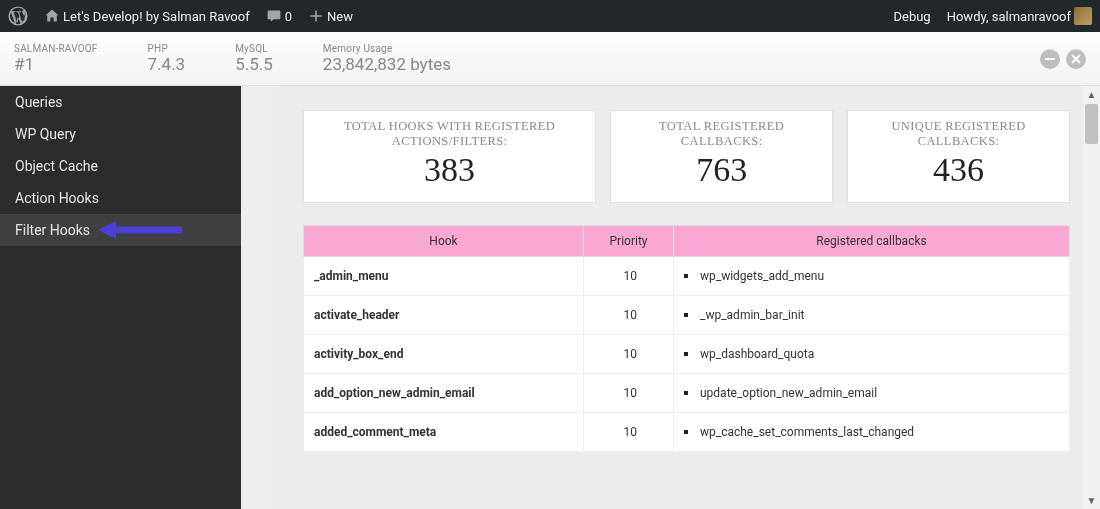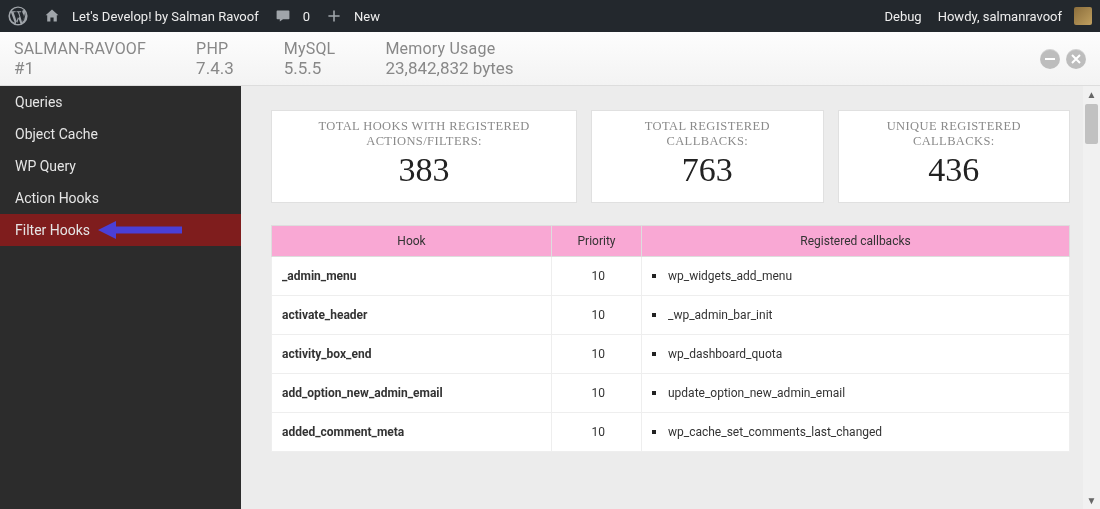--- a/index.html
+++ b/index.html
@@ -2,39 +2,39 @@
 <html><head>
 <meta charset="utf-8">
 <style>
   * { margin: 0; padding: 0; box-sizing: border-box; }
   html, body { width: 1100px; height: 509px; font-family: -apple-system, BlinkMacSystemFont, "Segoe UI", Roboto, Helvetica, Arial, sans-serif; overflow: hidden; background: #eee; }
 
   
   .wp-bar { background: #23282d; color: #ccc; height: 32px; display: flex; align-items: stretch; font-size: 13px; }
   .wp-bar .left { display: flex; align-items: stretch; }
   .wp-bar .right { margin-left: auto; display: flex; align-items: stretch; }
-  .wp-item { display: flex; align-items: center; padding: 0 8px; gap: 12px; color: #eee; cursor: pointer; }
+  .wp-item { display: flex; align-items: center; padding: 0 8px; gap: 3px; color: #eee; cursor: pointer; }
   .wp-item svg { width: 16px; height: 16px; fill: #a0a5aa; }
   .wp-item.logo svg { width: 20px; height: 20px; fill: #a0a5aa; }
   .avatar { width: 18px; height: 18px; background: linear-gradient(135deg,#8a6d3b,#c0a060); border-radius: 2px; }
 
   
   .info-strip { background: linear-gradient(#fdfdfd,#f3f3f3); border-bottom: 1px solid #ddd; height: 54px; display: flex; align-items: center; padding: 0 14px; gap: 50px; color: #888; }
-  .info-cell .lbl { font-size: 16px; letter-spacing: 0.2px; }
+  .info-cell .lbl { font-size: 10px; letter-spacing: 0.2px; }
   .info-cell .val { font-size: 17px; color: #888; }
   .info-strip .controls { margin-left: auto; display: flex; gap: 6px; }
   .ctrl-btn { width: 20px; height: 20px; border-radius: 50%; background: #bdbdbd; color: #fff; display: flex; align-items: center; justify-content: center; font-size: 14px; cursor: pointer; box-shadow: inset 0 1px 0 rgba(255,255,255,.3); }
 
   
-  .split { display: flex; height: calc(509px - 32px - 54px); }
+  .split { display: flex; height: calc(509px - 32px - 54px); gap: 32px; }
 
   
   .sidebar { width: 241px; background: #2c2c2c; color: #e5e5e5; font-size: 14px; }
   .side-item { padding: 8px 15px; cursor: pointer; }
-  .side-item.active { background: #7f1d1d; position: relative; }
+  .side-item.active { background: #404040; position: relative; }
   .arrow-annot { position: absolute; left: 96px; top: 50%; transform: translateY(-50%); pointer-events: none; }
   .arrow-annot svg { display: block; }
 
   
   .main { flex: 1; background: #ececec; position: relative; overflow: hidden; }
   .scrollbar-v { position: absolute; right: 0; top: 0; width: 17px; height: 100%; background: #f1f1f1; }
   .scroll-up, .scroll-dn { height: 17px; display:flex; align-items:center; justify-content:center; color:#666; font-size:10px; cursor:pointer; }
   .scroll-thumb { position:absolute; top:18px; left:2px; width:13px; height:40px; background:#c1c1c1; border-radius:2px; cursor:pointer; }
 
   .stats-row { display: flex; gap: 14px; padding: 24px 30px 22px 30px; }
@@ -122,22 +122,22 @@
       <svg width="10" height="10" viewBox="0 0 10 10">
           <path d="M1 1l8 8M9 1l-8 8" stroke="#fff" stroke-width="2"></path>
         </svg>
     </div>
   </div>
 </div>
 
 <div class="split">
   <div class="sidebar">
     <div class="side-item"><span>Queries</span></div>
+    <div class="side-item"><span>WP Query</span></div>
     <div class="side-item"><span>Object Cache</span></div>
-    <div class="side-item"><span>WP Query</span></div>
     <div class="side-item"><span>Action Hooks</span></div>
     <div class="side-item active">
       <span>Filter Hooks</span>
       <span class="arrow-annot">
         <svg width="86" height="22" viewBox="0 0 86 22">
             <path d="M86 11 H18" stroke="#4b3fd6" stroke-width="7"></path>
             <path d="M20 2 L2 11 L20 20 Z" fill="#4b3fd6"></path>
           </svg>
       </span>
     </div>

